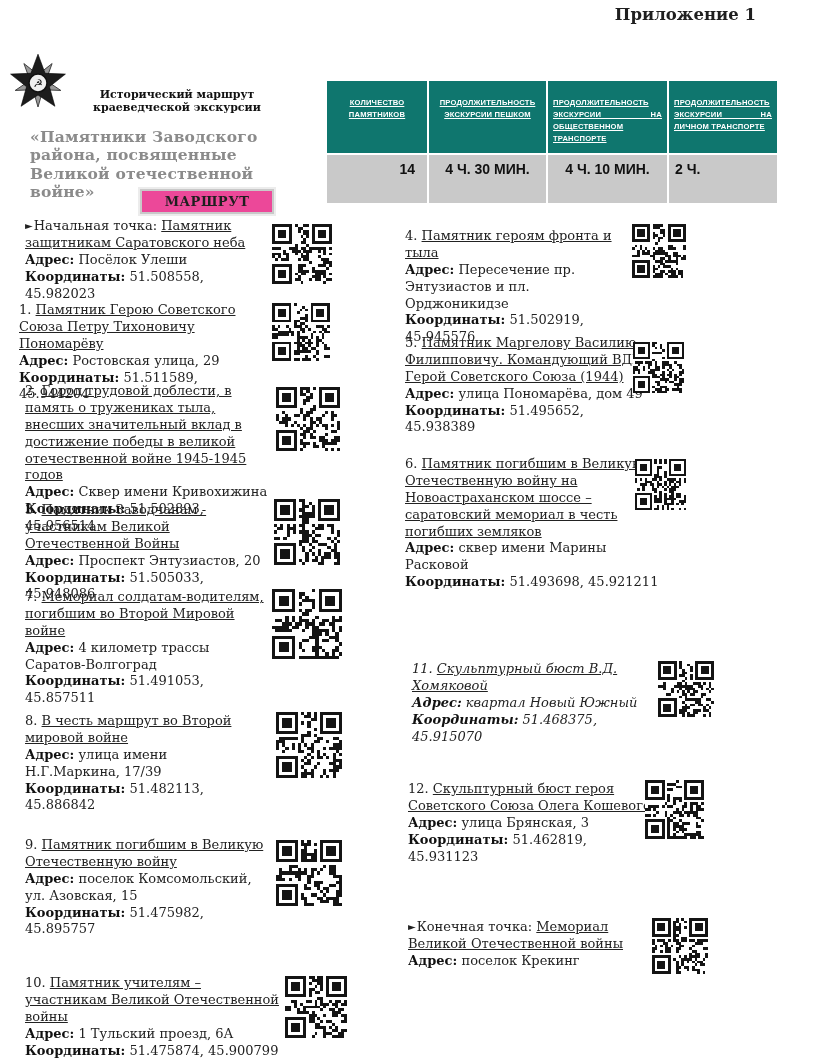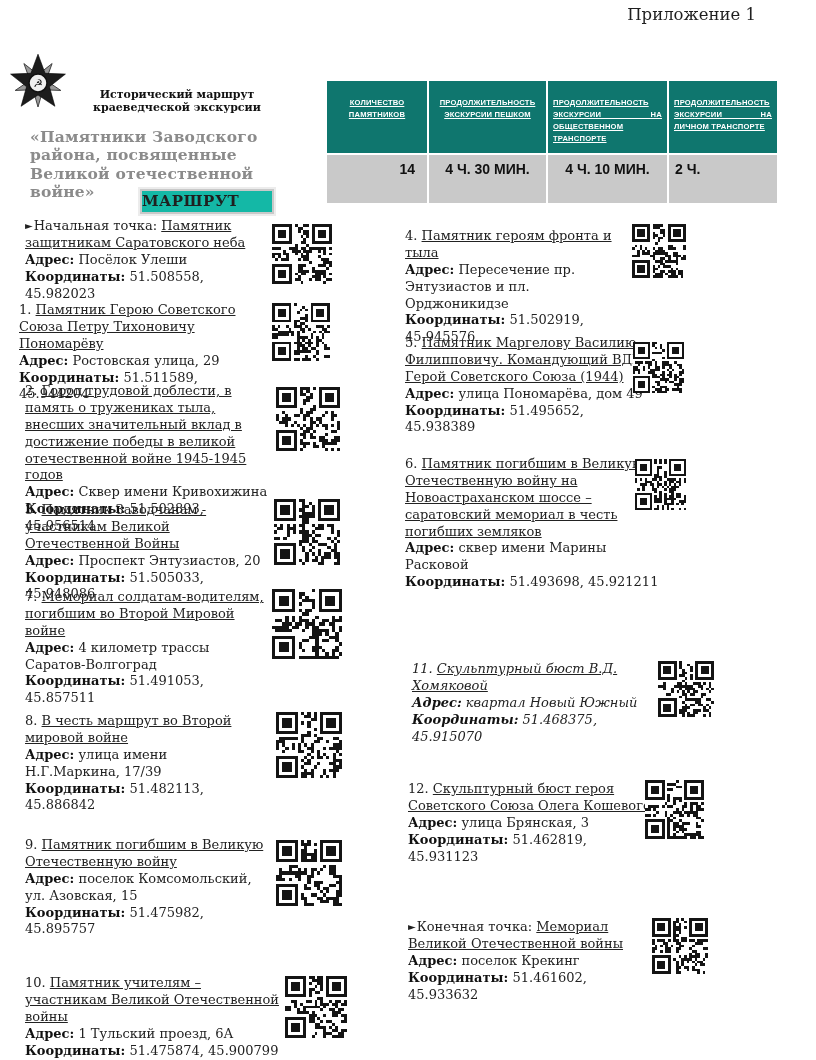--- a/index.html
+++ b/index.html
@@ -1,26 +1,26 @@
 <!DOCTYPE html>
 <html><head>
 <meta charset="utf-8">
 <style>
   html,body{margin:0;padding:0;background:#ffffff;}
   .page{position:relative;width:816px;height:1060px;background:#fff;overflow:hidden;
         font-family:"DejaVu Serif",serif;color:#1f1f1f;}
-  .appendix{position:absolute;top:5px;right:60px;font-weight:normal;font-size:16.5px;}
+  .appendix{position:absolute;top:5px;right:60px;font-weight:bold;font-size:16.5px;}
   .medal{position:absolute;left:8px;top:52px;}
   .title{position:absolute;left:58px;top:88px;width:238px;text-align:center;
          font-weight:bold;font-size:11px;line-height:1.22;color:#111;}
   .subtitle{position:absolute;left:30px;top:128px;width:288px;font-weight:bold;
             font-size:15.5px;line-height:1.18;color:#8b8b8b;letter-spacing:.2px;}
   .route-btn{position:absolute;left:140px;top:189px;width:130px;height:21px;
-             border:2px solid #c9c9c9;box-shadow:0 0 0 2px #ececec;background:#14b8a6;
-             line-height:21px;font-weight:bold;font-size:15px;
+             border:2px solid #c9c9c9;box-shadow:0 0 0 2px #ececec;background:#ec4899;
+             text-align:center;line-height:21px;font-weight:bold;font-size:13px;
              letter-spacing:.5px;cursor:pointer;}
   .sum-table{position:absolute;left:327px;top:81px;display:grid;
              grid-template-columns:100px 117px 119px 108px;gap:2px;}
   .th{background:#0f766e;color:#fff;font-family:"Liberation Sans",sans-serif;
       font-weight:bold;font-size:7.6px;line-height:1.6;padding:16px 5px;
       text-decoration:underline;height:40px;letter-spacing:.2px;}
   .tv{background:#c9c9c9;font-family:"Liberation Sans",sans-serif;font-weight:bold;
       font-size:14px;padding:6px 6px;height:36px;color:#111;}
   .hc{text-align:center;}
   .hj{text-align:justify;}
@@ -2957,21 +2957,20 @@
         <rect x="14" y="20" width="1" height="1"></rect>
         <rect x="16" y="20" width="1" height="1"></rect>
         <rect x="17" y="20" width="1" height="1"></rect>
         <rect x="19" y="20" width="1" height="1"></rect>
         <rect x="20" y="20" width="1" height="1"></rect>
       </g>
     </svg>
     <div class="entry" style="left: 408px; top: 919px; width: 252px;">
       <p><span class="mk">►</span><span>Конечная точка: </span><span class="u">Мемориал Великой Отечественной войны</span></p>
       <p><b>Адрес:</b> <span>поселок Крекинг</span></p>
-      <p><b>Координаты:</b> <span>51.461602, 45.933632</span></p>
     </div>
     <svg class="qrc" style="left:652px;top:918px;width:56px;height:56px" viewBox="0 0 21 21" shape-rendering="crispEdges">
       <rect width="21" height="21" fill="#fff"></rect>
       <g fill="#141414">
         <rect x="0" y="0" width="1" height="1"></rect>
         <rect x="1" y="0" width="1" height="1"></rect>
         <rect x="2" y="0" width="1" height="1"></rect>
         <rect x="3" y="0" width="1" height="1"></rect>
         <rect x="4" y="0" width="1" height="1"></rect>
         <rect x="5" y="0" width="1" height="1"></rect>

